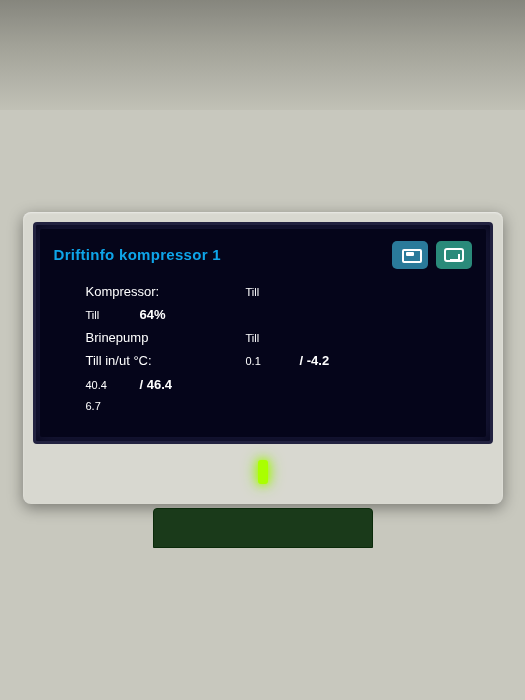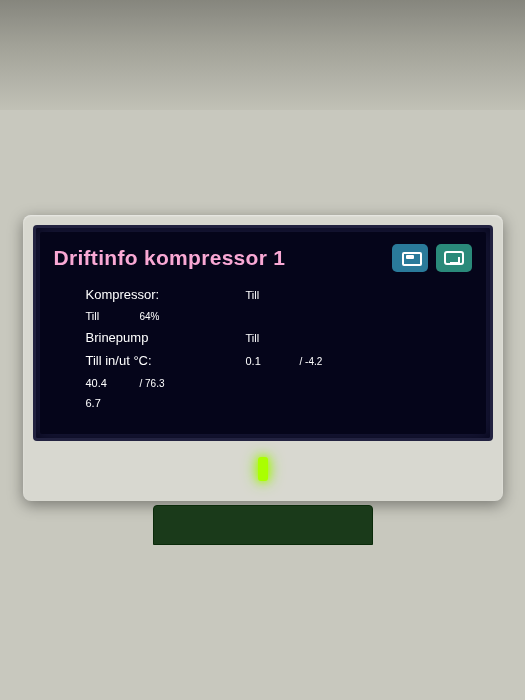--- a/index.html
+++ b/index.html
@@ -62,22 +62,22 @@
 
     .screen-header {
       display: flex;
       align-items: center;
       justify-content: space-between;
       margin-bottom: 10px;
       padding-bottom: 4px;
     }
 
     .screen-title {
-      color: #f9a8d4;
-      font-size: 21px;
+      color: #0ea5e9;
+      font-size: 15px;
       font-weight: bold;
       letter-spacing: 0.3px;
     }
 
     .header-icons {
       display: flex;
       gap: 8px;
       align-items: center;
     }
 
@@ -159,22 +159,22 @@
 
     .row-value {
       color: #ffffff;
       font-size: 11px;
       font-weight: 400;
       min-width: 50px;
     }
 
     .row-value2 {
       color: #ffffff;
-      font-size: 10px;
-      font-weight: 400;
+      font-size: 13px;
+      font-weight: 700;
       margin-left: 4px;
     }
 
     .below-screen {
       display: flex;
       justify-content: center;
       align-items: center;
       padding: 16px 0 10px 0;
     }
 
@@ -239,21 +239,21 @@
         </div>
 
         <div class="data-row">
           <span class="row-label">Till in/ut °C:</span>
           <span class="row-value">0.1</span>
           <span class="row-value2">/ -4.2</span>
         </div>
 
         <div class="data-row">
           <span class="row-value">40.4</span>
-          <span class="row-value2">/ 76.3</span>
+          <span class="row-value2">/ 46.4</span>
         </div>
 
         <div class="data-row">
           <span class="row-value">6.7</span>
           <span class="row-value2"></span>
         </div>
 
       </div>
     </div>
   </div>

